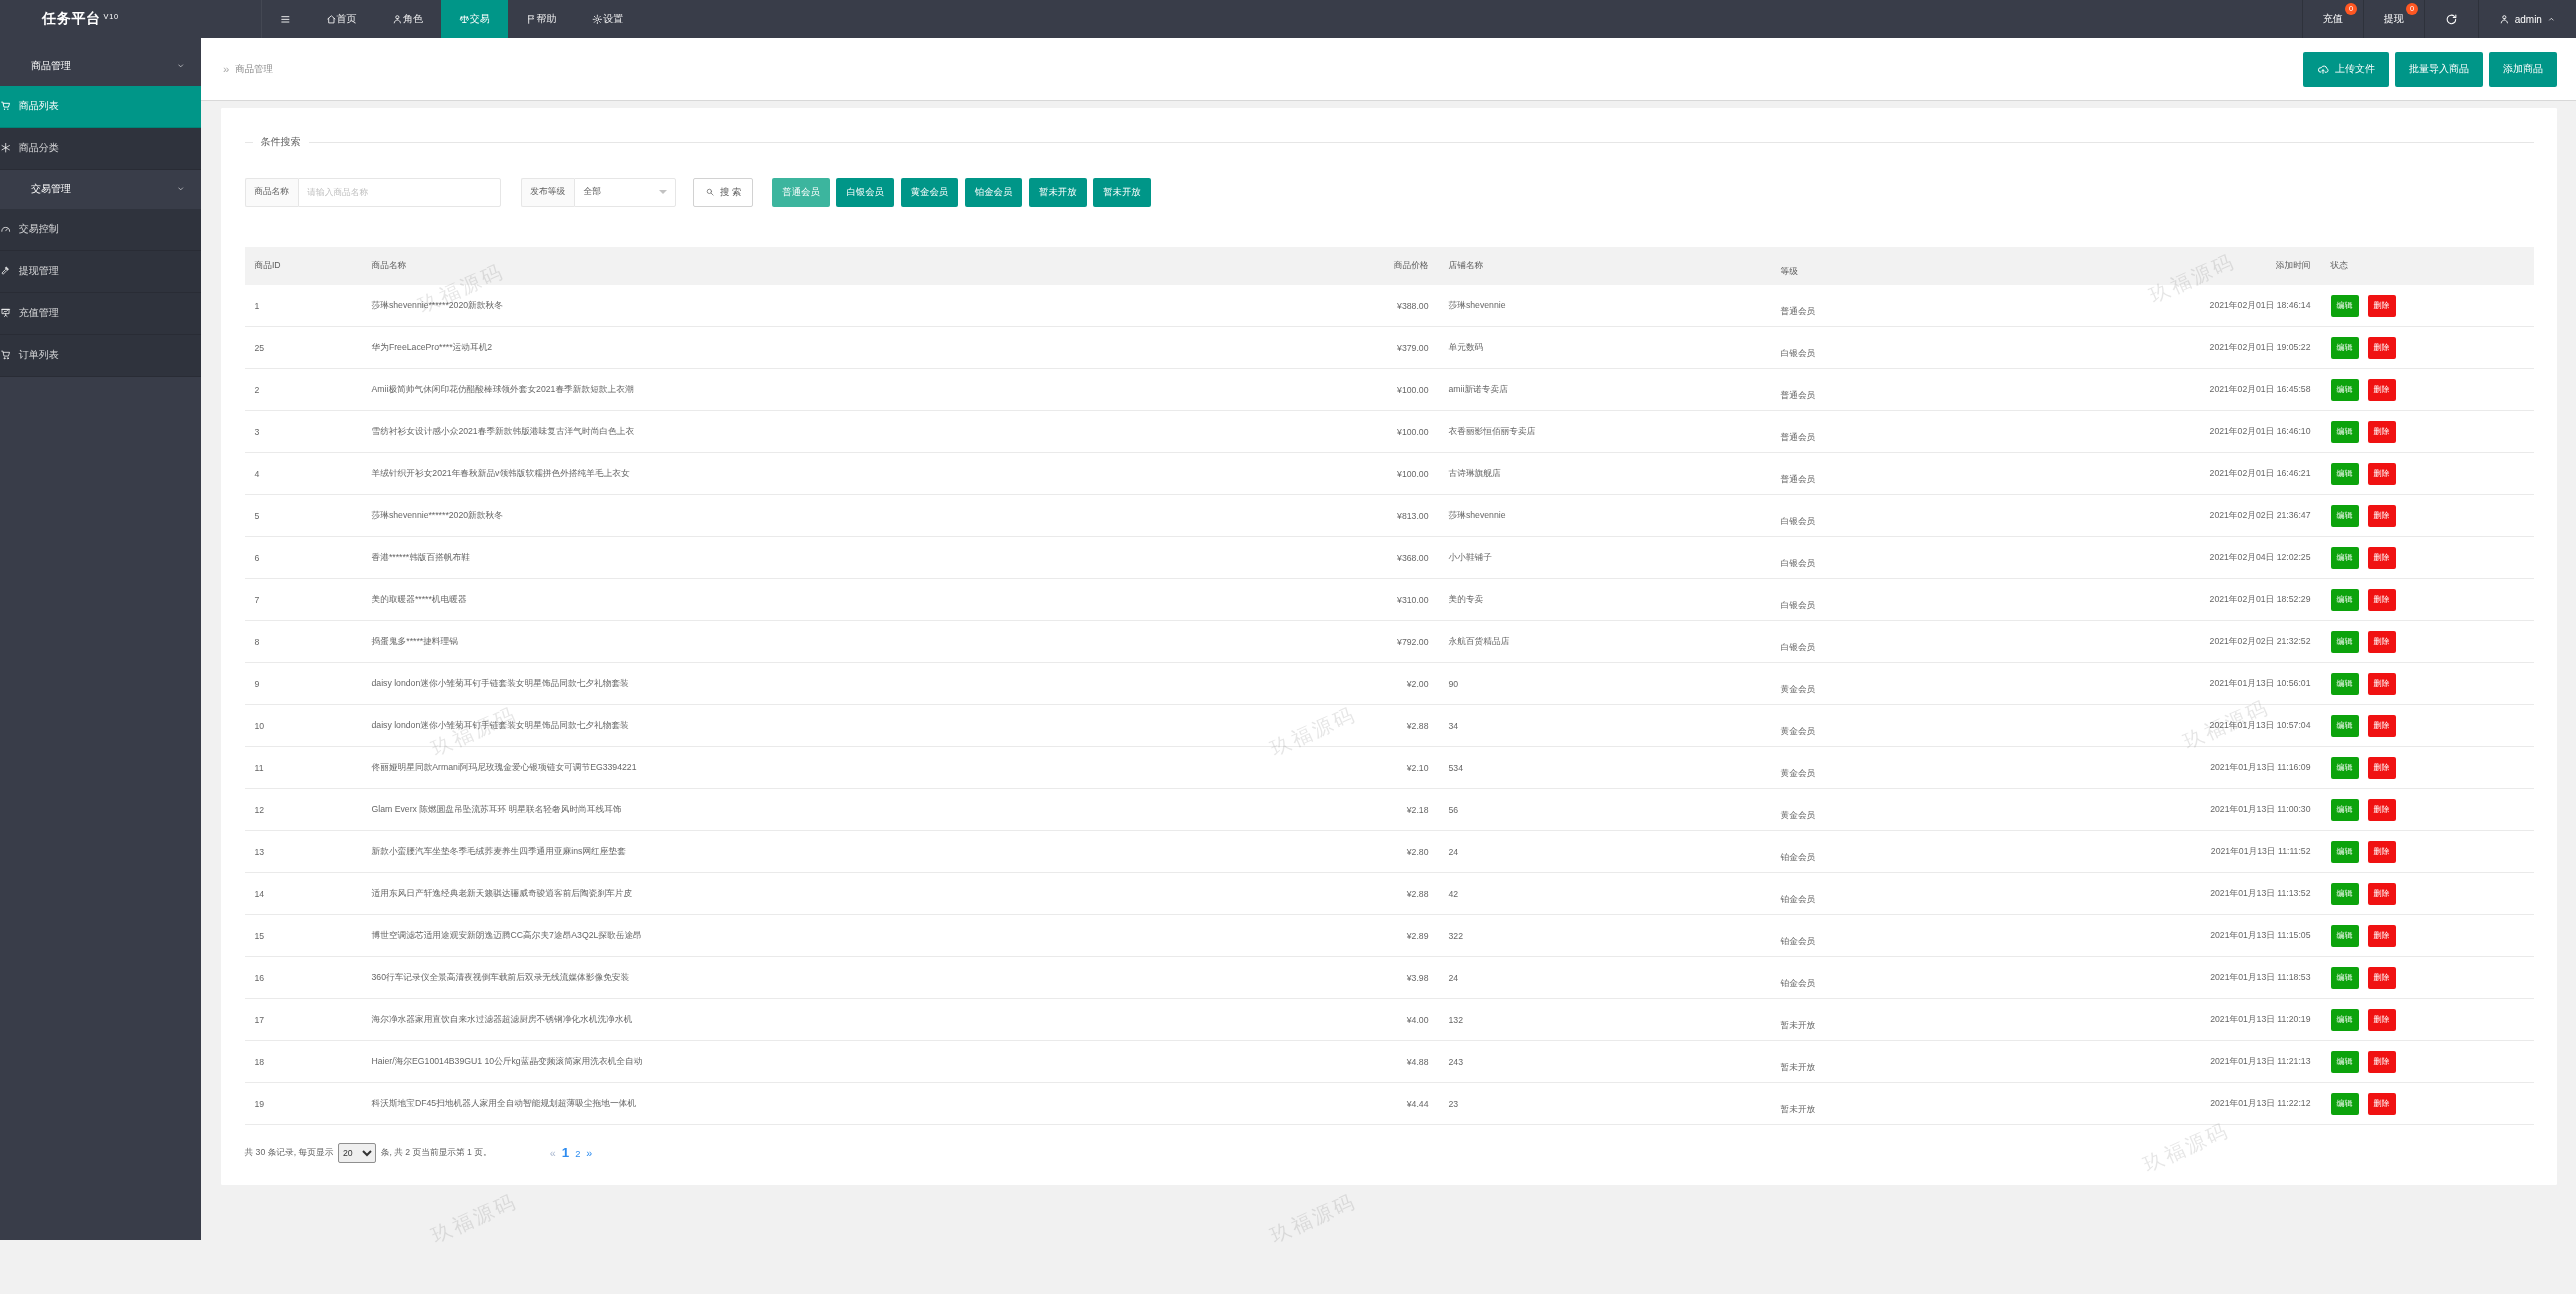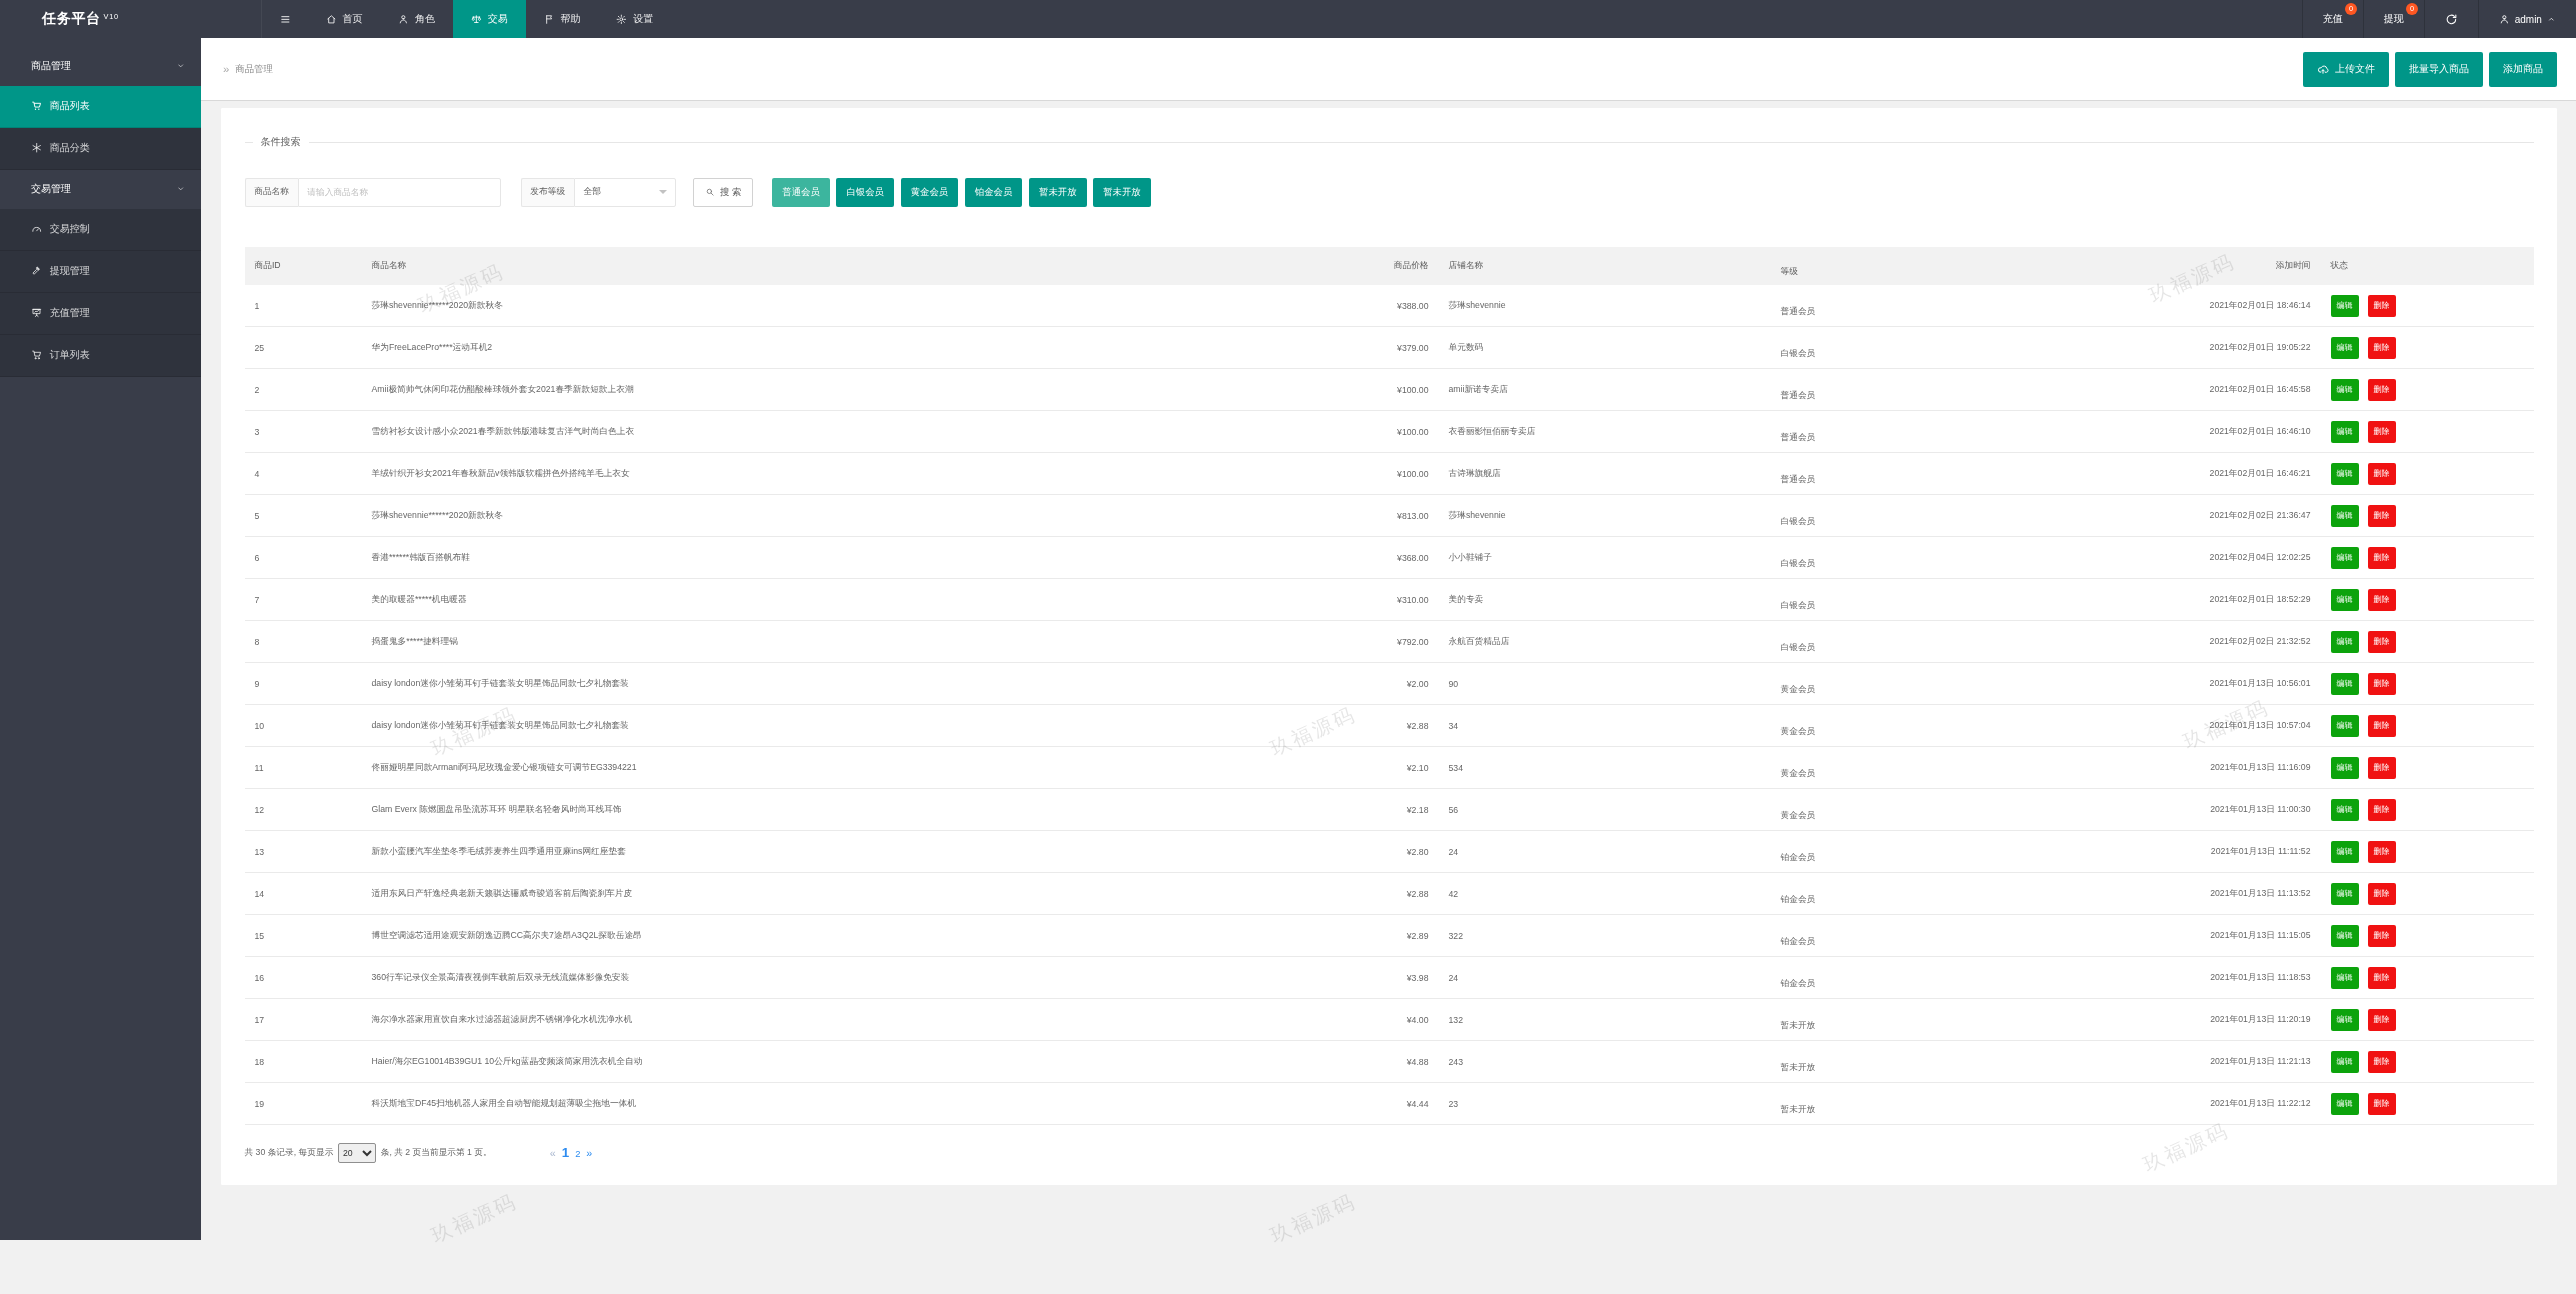--- a/index.html
+++ b/index.html
@@ -10,38 +10,38 @@
 
   
   .header { position:absolute; top:0; left:0; right:0; height:38px; background:#393d49;
     color:#fff; display:flex; align-items:stretch; z-index:30; }
   .logo { width:262px; display:flex; align-items:center; padding-left:42px;
     font-size:14px; font-weight:bold; letter-spacing:0.7px;
     border-right:0.7px solid rgba(255,255,255,.06); }
   .logo sup { font-size:7.4px; font-weight:normal; margin-left:2.7px; transform:translateY(-3.4px); }
   .burger { display:flex; align-items:center; padding:0 17.5px; cursor:pointer; }
   .nav { display:flex; align-items:stretch; }
-  .nav-item { display:flex; align-items:center; gap:6px; padding:17px 18px; font-size:10px;
+  .nav-item { display:flex; align-items:center; padding:17px 18px; font-size:10px;
     color:rgba(255,255,255,.92); cursor:pointer; }
   .nav-item.active { background:#009688; color:#fff; }
   .hright { margin-left:auto; display:flex; align-items:stretch; }
   .hitem { position:relative; display:flex; align-items:center; gap:5.4px; padding:0 20px;
     font-size:10px; border-left:0.7px solid rgba(0,0,0,.18); cursor:pointer; }
   .badge { position:absolute; top:2.7px; right:5.4px; min-width:12.8px; height:12.8px; line-height:12.8px;
     background:#FF5722; color:#fff; border-radius:6.7px; font-size:7.4px; text-align:center;
     padding:0 3.4px; }
 
   
   .aside { position:absolute; top:38px; left:0; width:201px; height:1202px;
     background:#393d49; padding-top:8.7px; z-index:20; }
   .group-title { height:39px; display:flex; align-items:center; padding:0 16px 0 31px;
     color:#fff; font-size:10px; cursor:pointer; }
   .group-title .chev { margin-left:auto; opacity:.75; }
   .subitems { background:#2f333d; }
-  .side-item { height:42px; display:flex; align-items:center; gap:7.4px; padding-left:31px;
+  .side-item { height:42px; display:flex; align-items:center; gap:7.4px; 
     font-size:10px; color:rgba(255,255,255,.8); cursor:pointer;
     border-bottom:0.7px solid rgba(0,0,0,.12); }
   .side-item.active { background:#009688; color:#fff; }
   .side-item .i { width:11.4px; height:11.4px; }
 
   
   .main { position:absolute; top:38px; left:201px; right:0; bottom:0; background:#f1f1f1; }
   .crumbbar { height:63px; background:#fff; border-bottom:0.7px solid #d8d8d8;
     display:flex; align-items:center; padding:0 19px 0 22px; }
   .crumb { display:flex; align-items:center; gap:6px; font-size:9.4px; color:#8a8a8a; }

